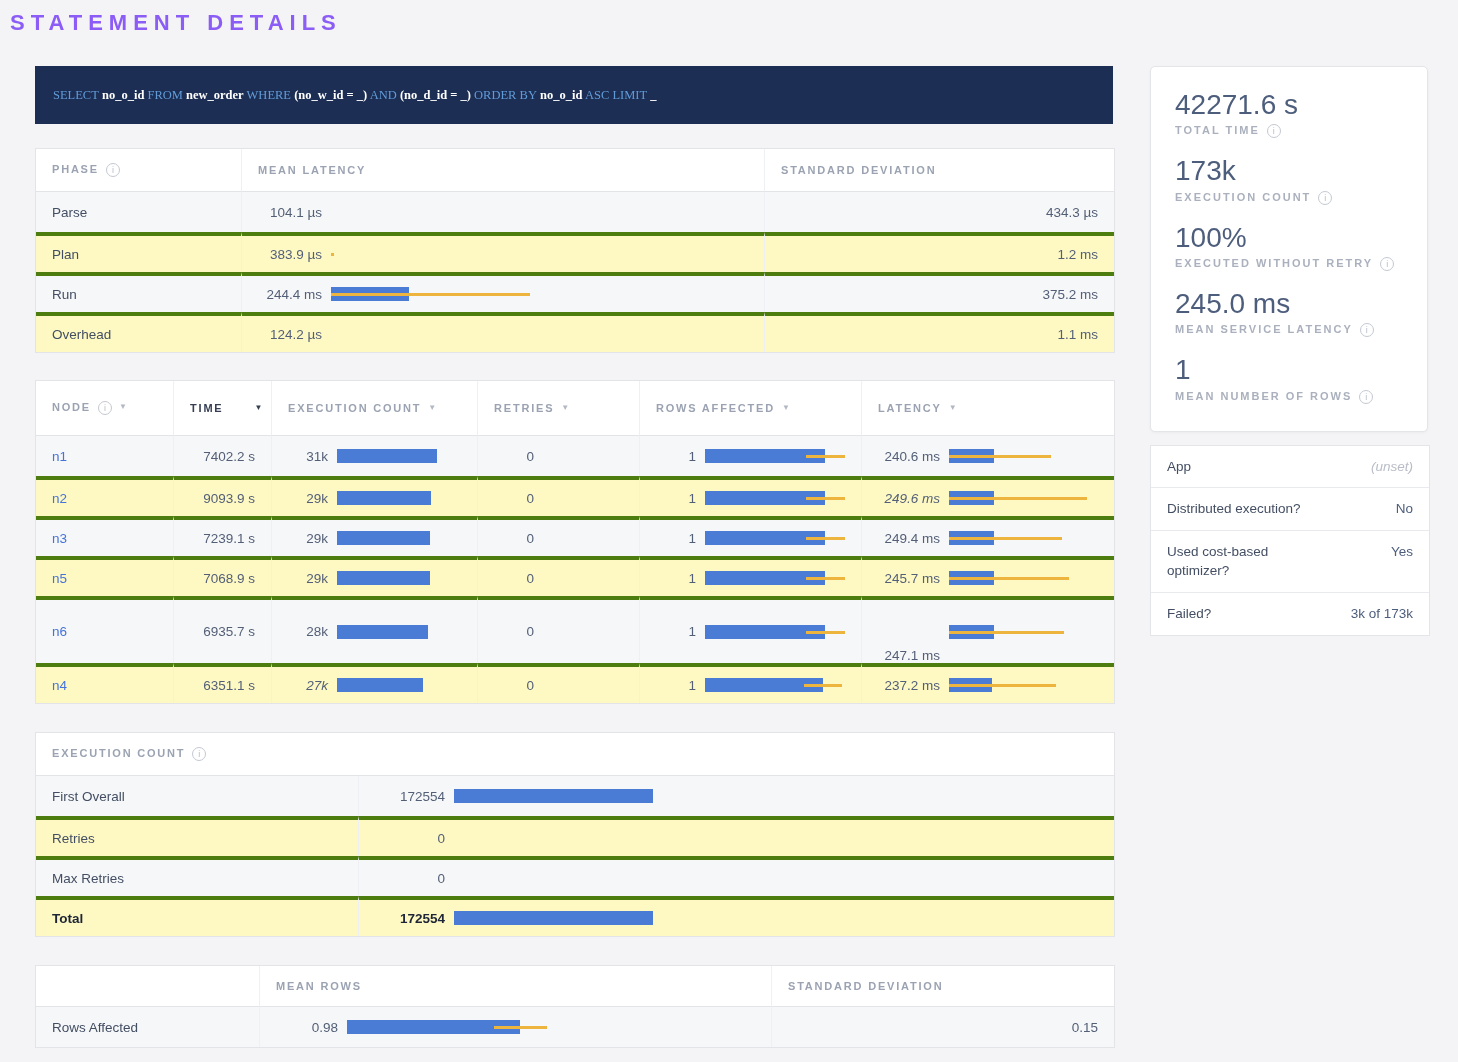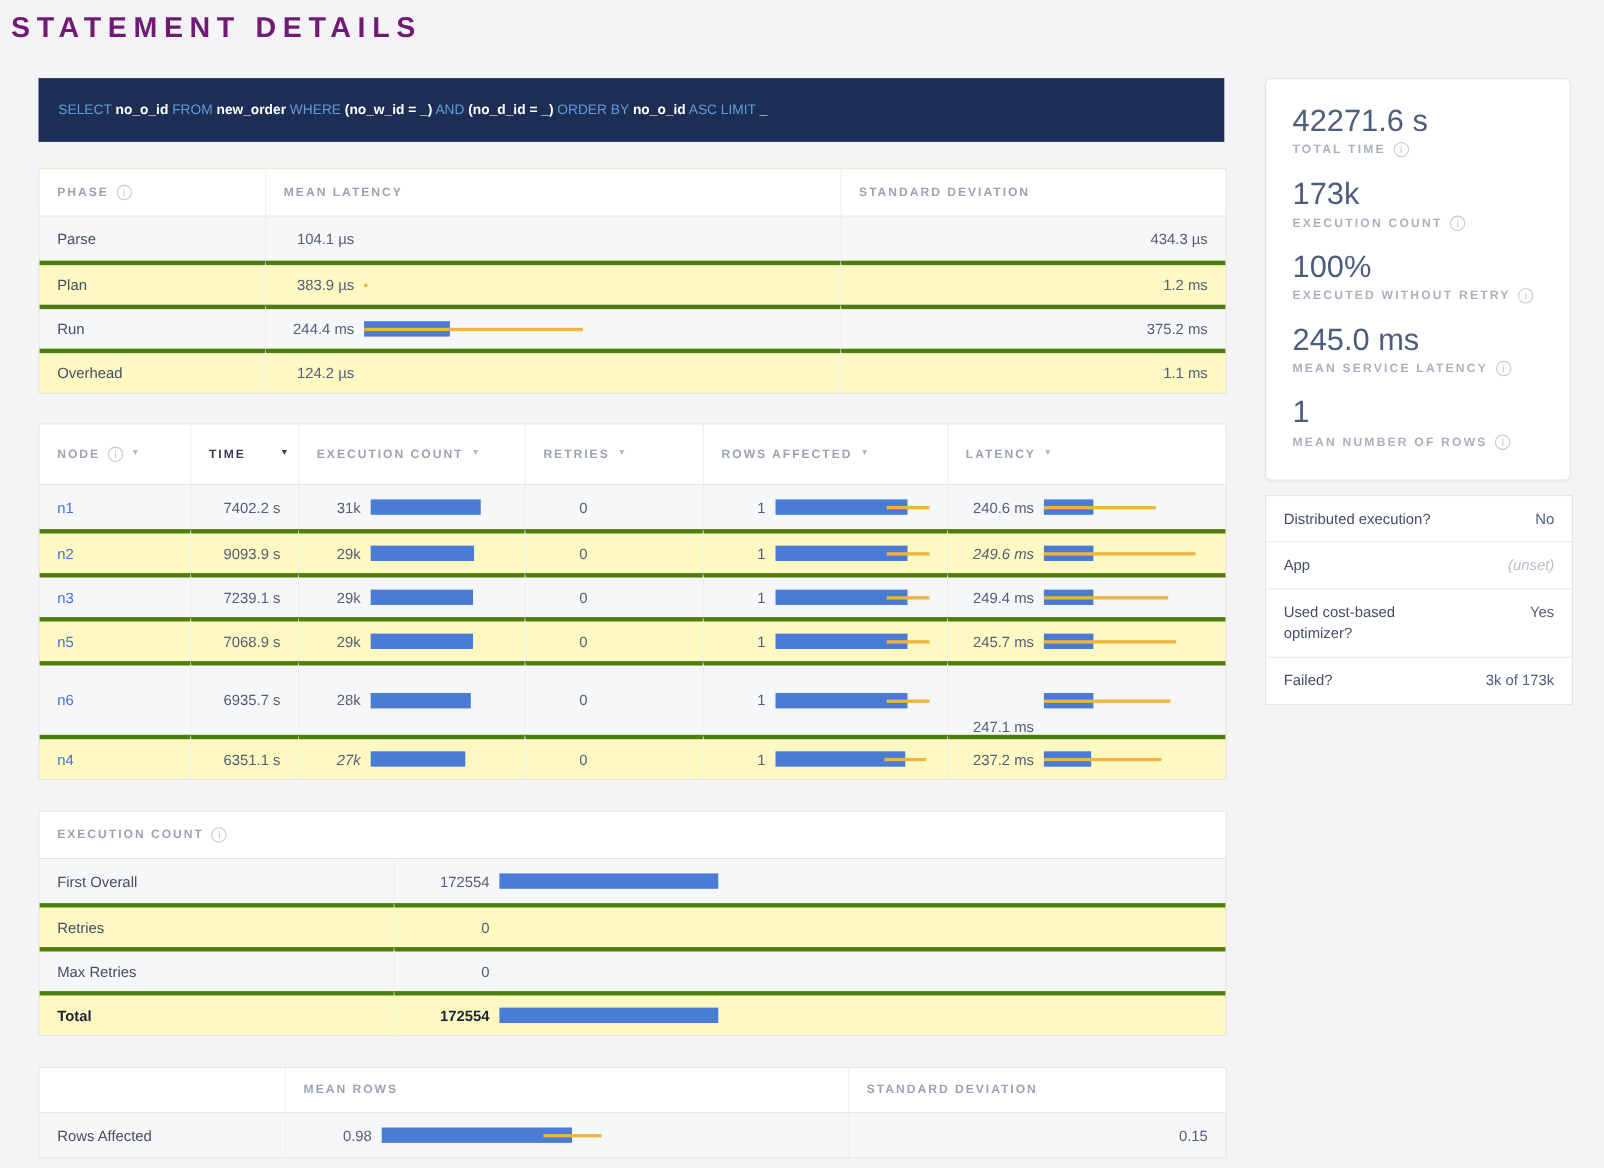--- a/index.html
+++ b/index.html
@@ -18,33 +18,33 @@
   }
   *{box-sizing:border-box;}
   html,body{margin:0;padding:0;}
   body{
     width:1458px;height:1062px;overflow:hidden;
     background:#f4f4f6;
     font-family:"Liberation Sans",sans-serif;
     color:var(--value);
   }
   h1{
-    font-size:26px;font-weight:700;letter-spacing:6px;
-    color:#701a75;margin:10px 0 0 10px;
+    font-size:22px;font-weight:700;letter-spacing:6px;
+    color:#8b5cf6;margin:10px 0 0 10px;
   }
   .layout{display:flex;align-items:flex-start;gap:37px;margin:30px 0 0 35px;}
   .main{width:1078px;flex:none;}
   aside{width:278px;flex:none;}
 
   
   .sql-box{
     background:var(--sql-bg);height:58px;width:100%;
     display:flex;align-items:center;padding:0 18px;
   }
-  .sql-box code{font-family:Liberation Sans, sans-serif;font-size:12.5px;white-space:nowrap;}
+  .sql-box code{font-family:Liberation Serif, serif;font-size:12.5px;white-space:nowrap;}
   .tok-kw{color:var(--kw);}
   .tok-id{color:#ffffff;font-weight:700;}
 
   
   table.tbl{
     width:100%;border-collapse:separate;border-spacing:0;
     background:#fef9c3;border:1px solid var(--border);table-layout:fixed;
   }
   .tbl th{
     font-size:11px;font-weight:700;letter-spacing:1.8px;color:var(--hdr);
@@ -500,26 +500,26 @@
           <div class="stat-label">MEAN NUMBER OF ROWS<span class="info-icon">i</span></div>
         </div>
       </div>
     <table class="details-tbl">
       <colgroup>
           <col style="width:182px">
           <col style="width:96px">
         </colgroup>
       <tbody id="details-tbody">
           <tr>
+            <td class="d-label">App</td>
+            <td class="d-value muted">(unset)</td>
+          </tr>
+          <tr>
             <td class="d-label">Distributed execution?</td>
             <td class="d-value">No</td>
-          </tr>
-          <tr>
-            <td class="d-label">App</td>
-            <td class="d-value muted">(unset)</td>
           </tr>
           <tr>
             <td class="d-label">Used cost-based optimizer?</td>
             <td class="d-value">Yes</td>
           </tr>
           <tr>
             <td class="d-label">Failed?</td>
             <td class="d-value">3k of 173k</td>
           </tr>
         </tbody>

